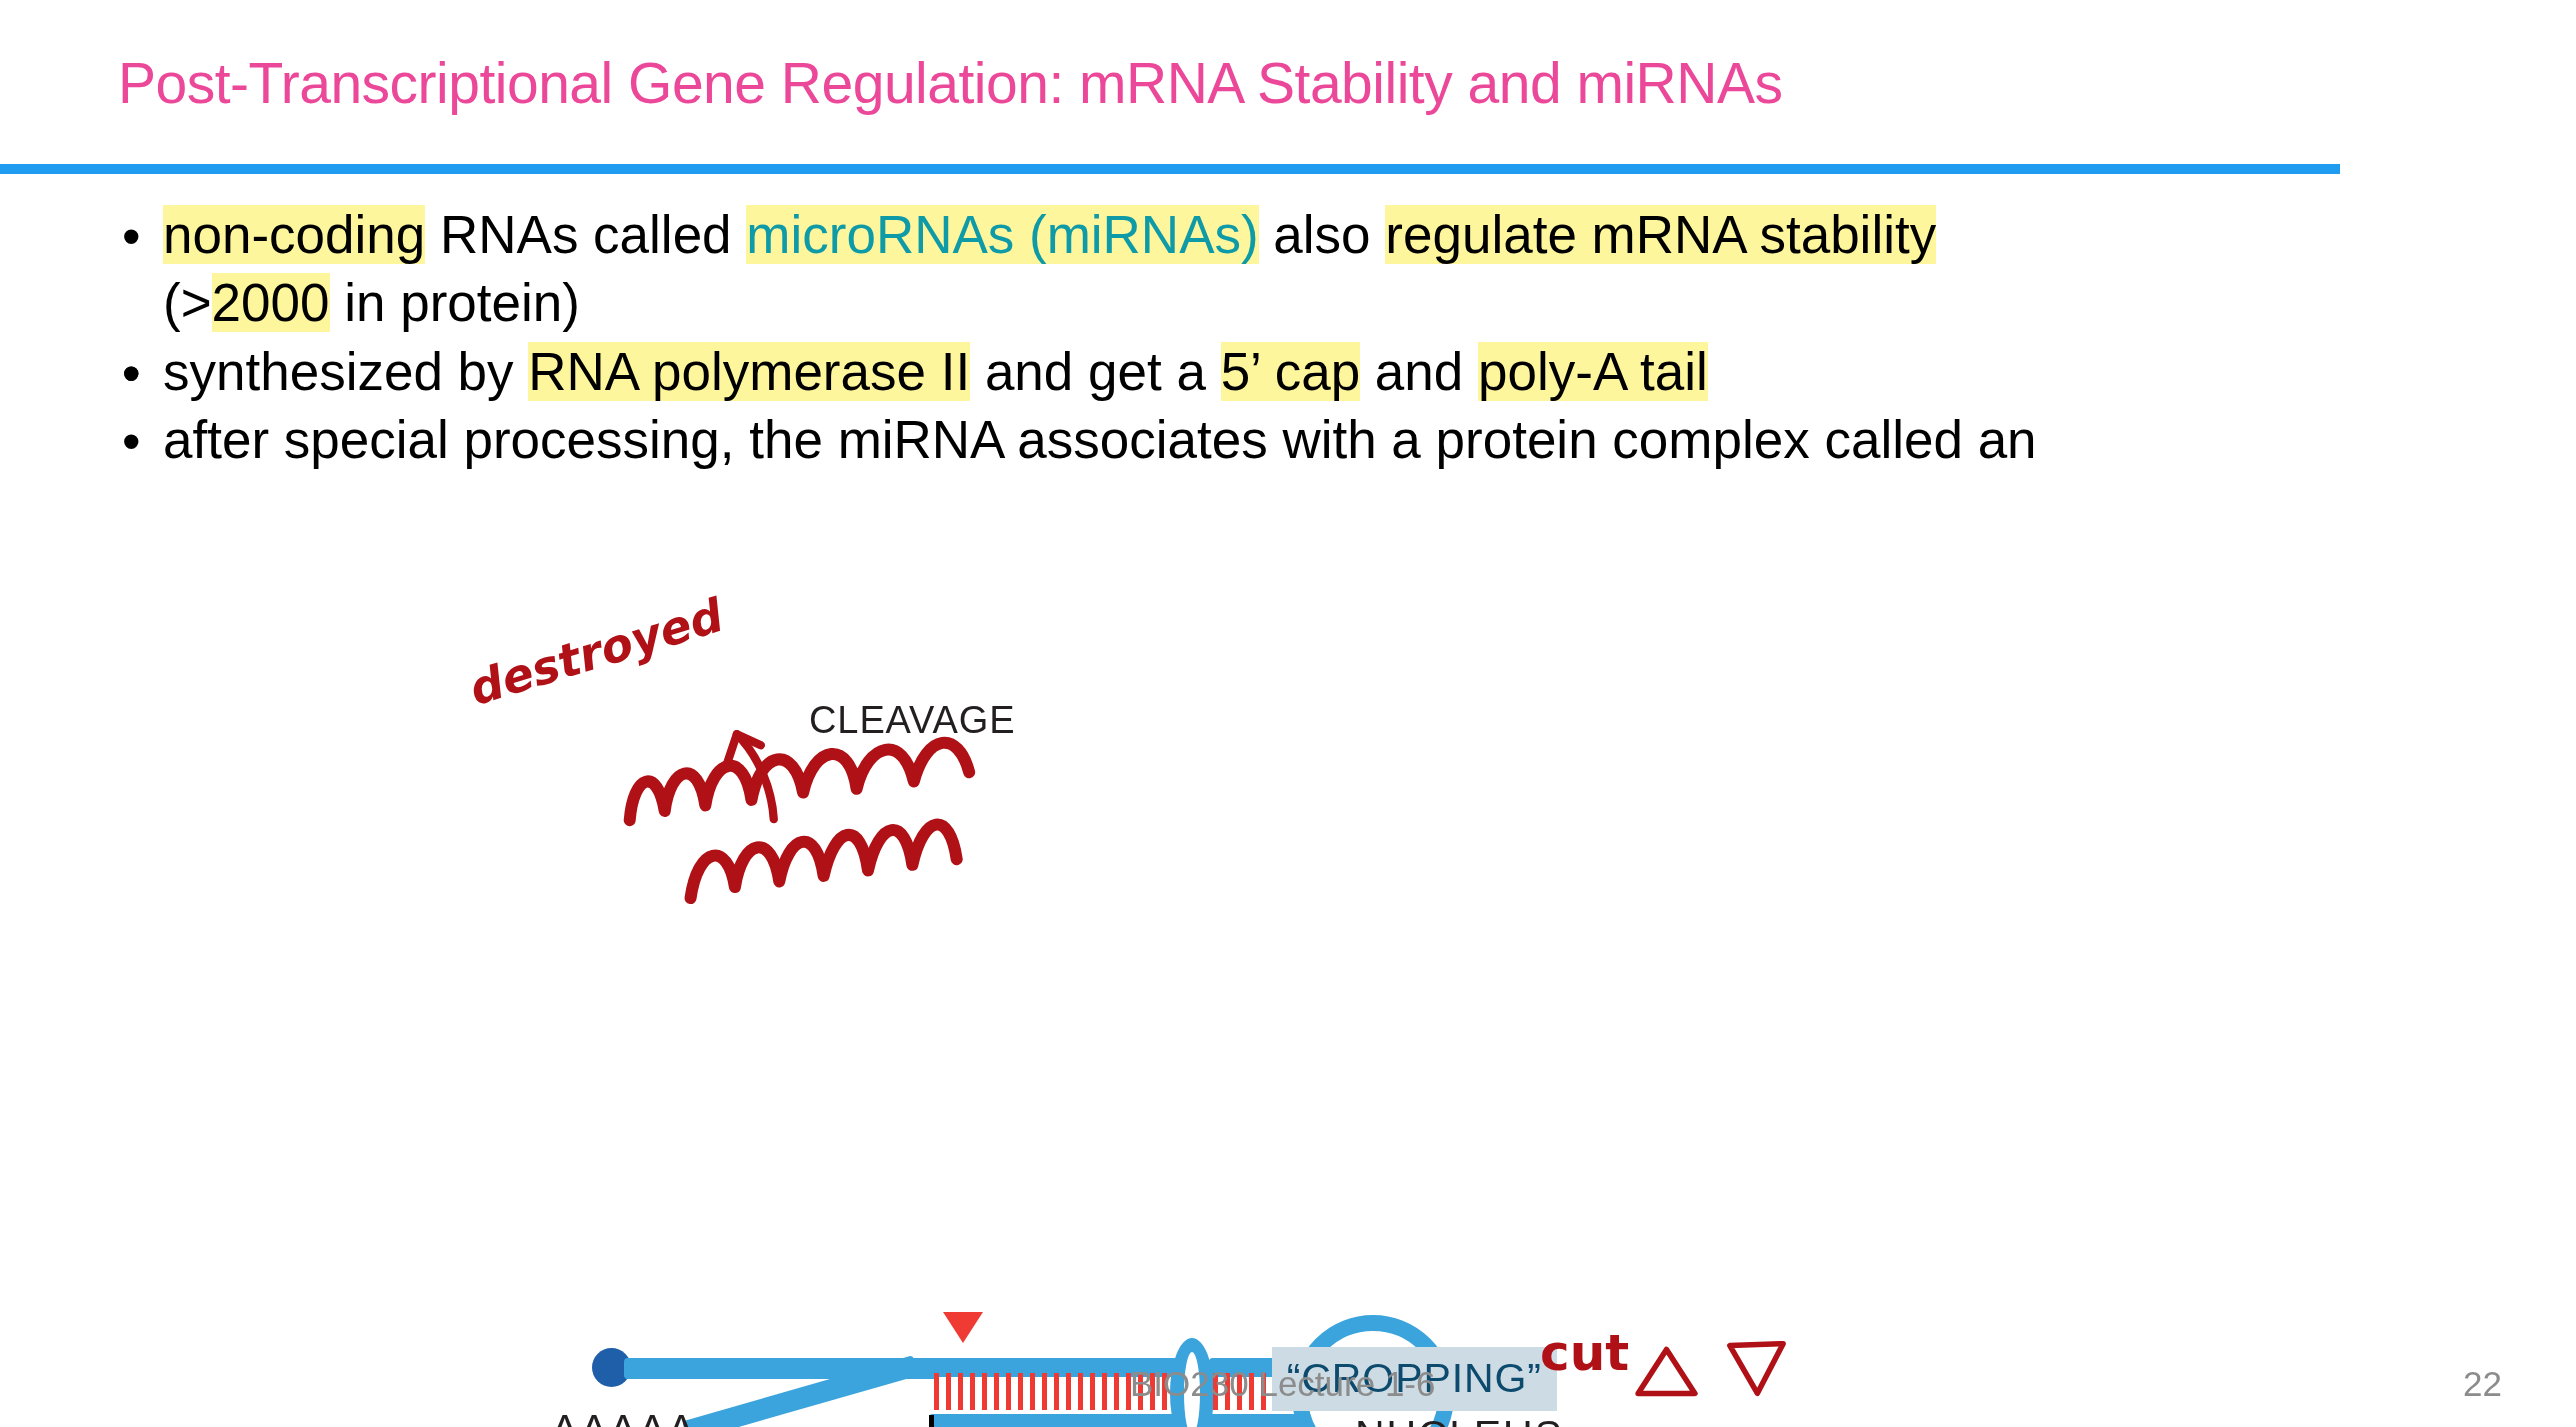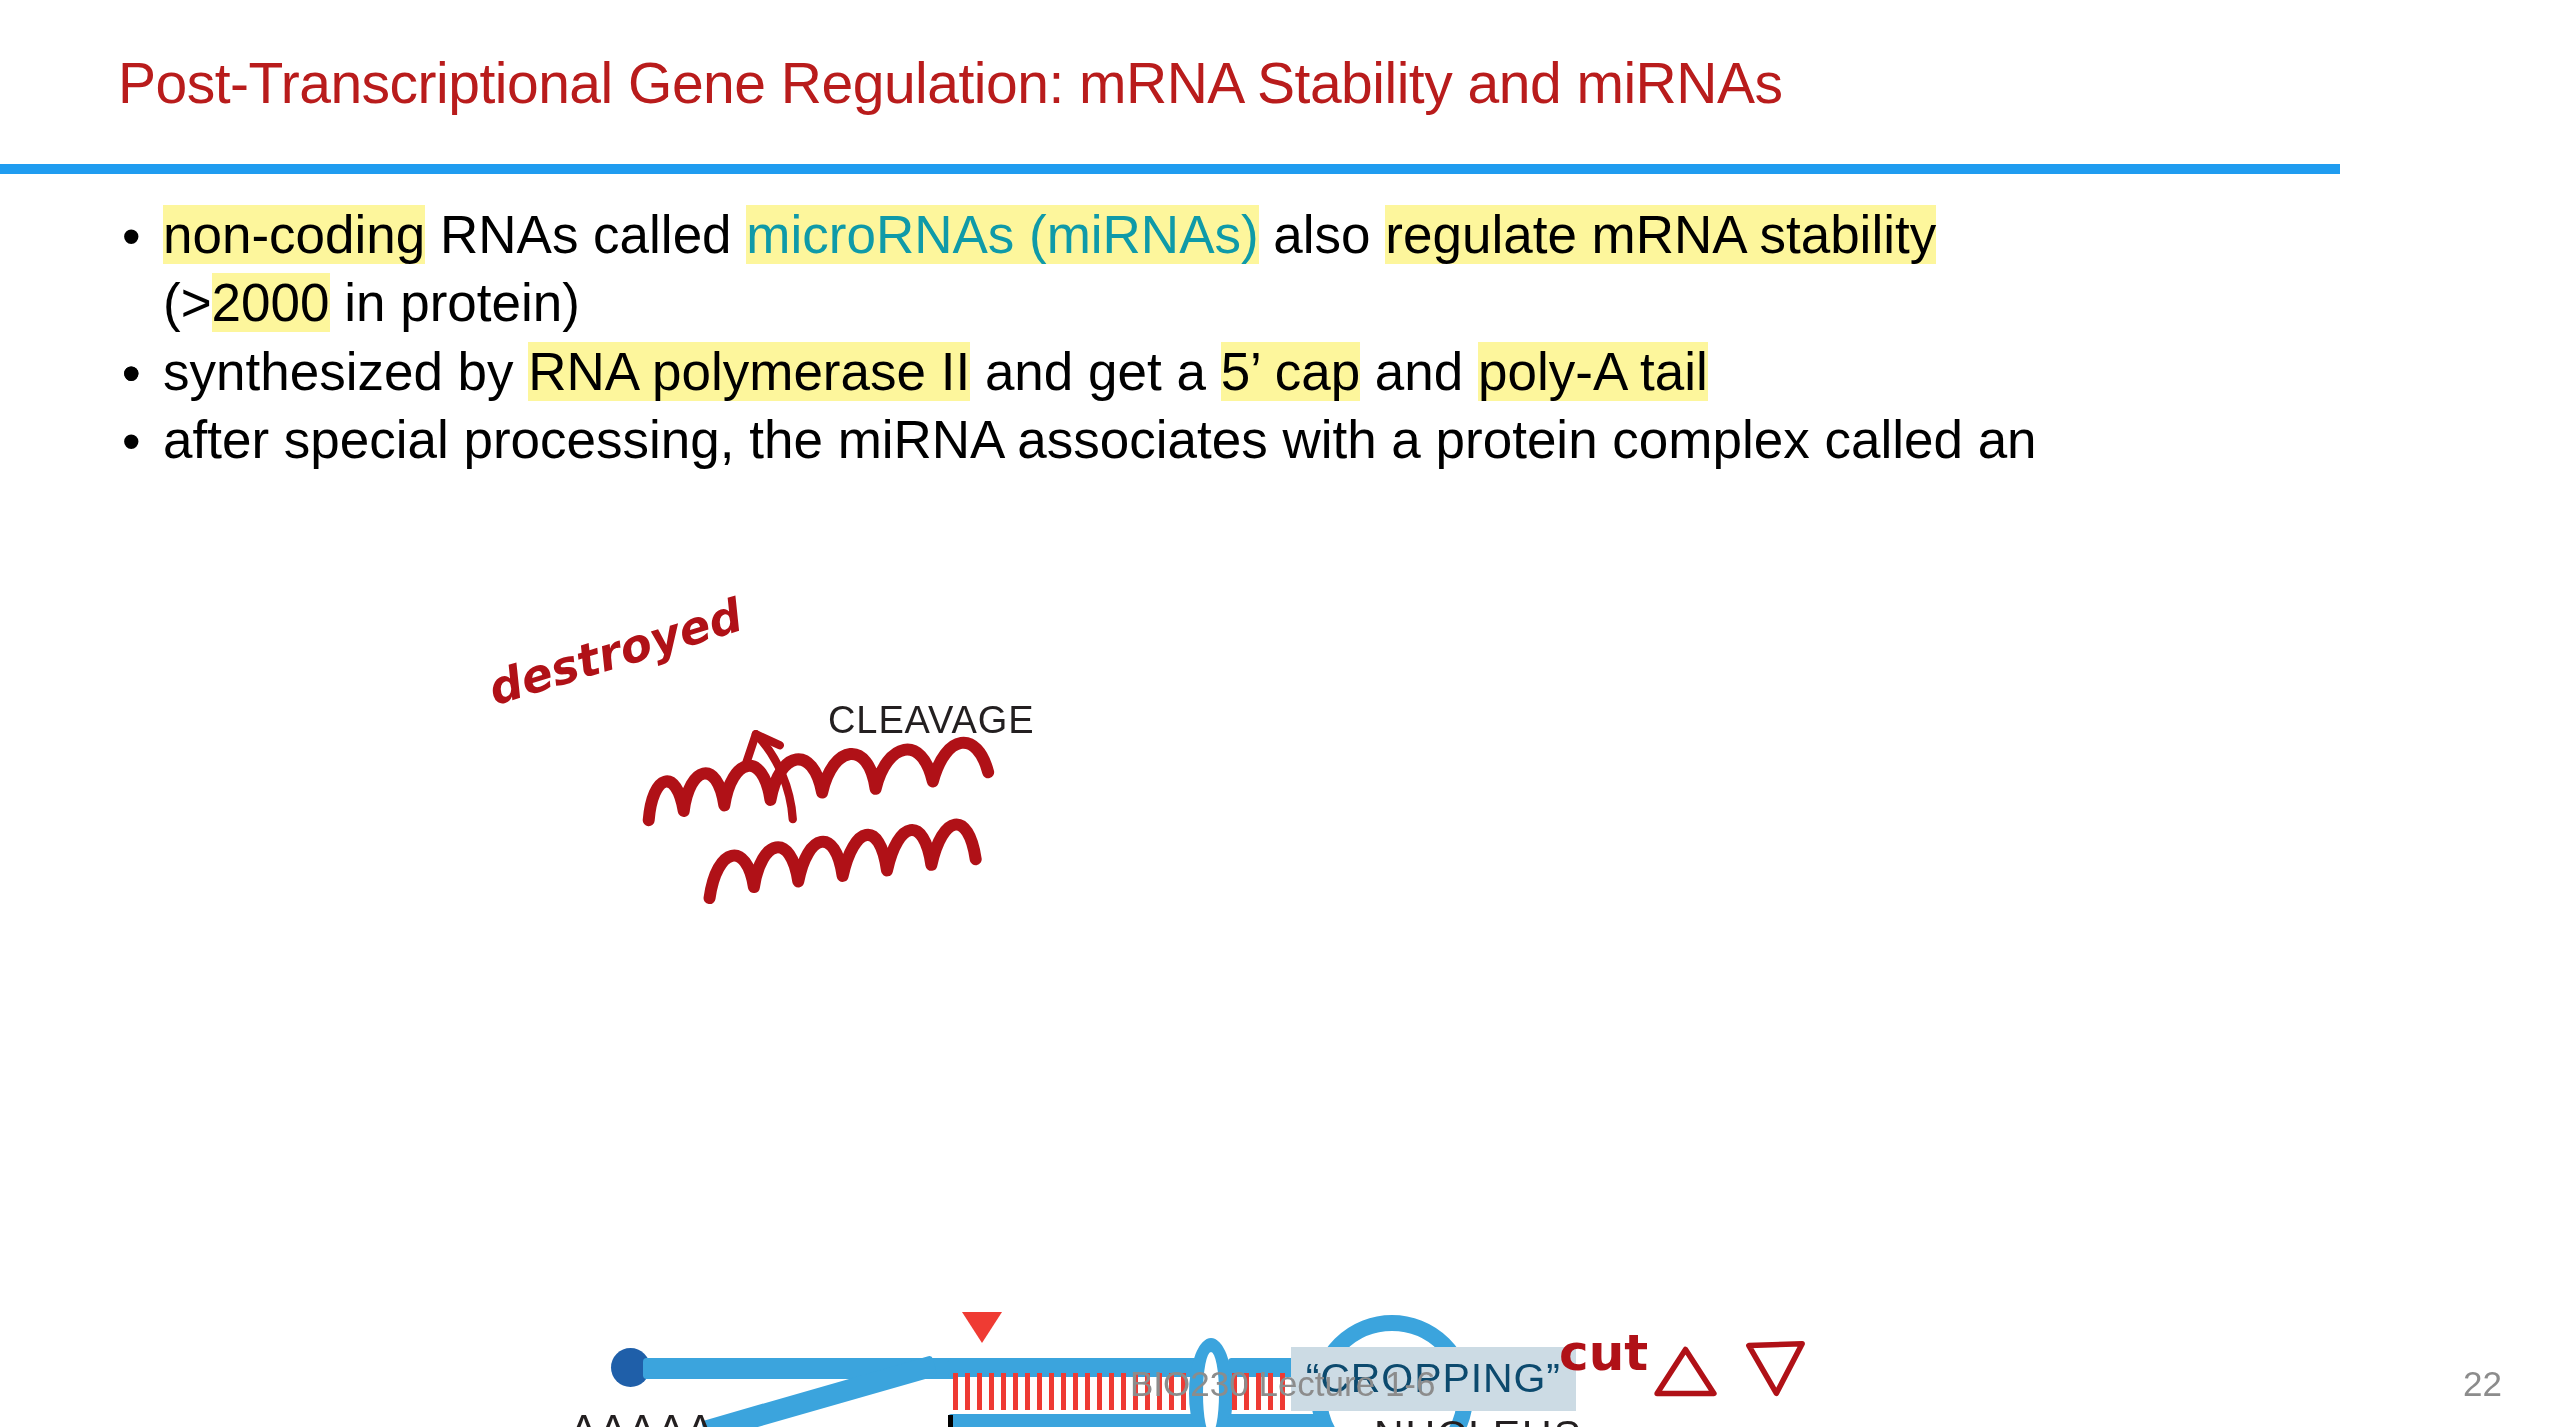--- a/index.html
+++ b/index.html
@@ -6,42 +6,42 @@
   body{
     width:2576px;height:1428px;position:relative;overflow:hidden;
     font-family:"Liberation Sans",sans-serif;
     -webkit-font-smoothing:antialiased;
   }
   .slide{position:absolute;inset:0;background:#fff;}
 
   
   #title{
     position:absolute;left:118px;top:52px;width:2234px;
-    font-size:57px;font-weight:400;color:#b91c1c;line-height:1.1;
+    font-size:57px;font-weight:400;color:#ec4899;line-height:1.1;
     letter-spacing:-0.5px;white-space:nowrap;
   }
   #title-rule{
     position:absolute;left:0px;top:164px;width:2340px;height:10.2px;
     background:#1f9cf0;
   }
 
   
   #bullets{
     position:absolute;left:109px;top:201px;width:2400px;
     font-size:53px;color:#000;line-height:1.29;
   }
   .bullet{display:block;position:relative;padding-left:54px;}
   .bullet .dot{
     position:absolute;left:13px;top:0.04em;font-size:53px;line-height:1.29;color:#000;
   }
   .hl{background:#fdf69c;}
   .teal{color:#0f9aa8;}
 
   
-  #diagram{position:absolute;left:0;top:609px;width:2555px;height:775px;margin-left:19px;}
+  #diagram{position:absolute;left:0;top:609px;width:2555px;height:775px;}
   .dlabel{
     position:absolute;font-family:"Liberation Sans",sans-serif;
     color:#231f20;white-space:nowrap;
   }
   .boxlabel{
     position:absolute;background:#ccdbe4;color:#0c4a6e;
     font-size:41px;letter-spacing:0.9px;padding:8.3px 14.8px;white-space:nowrap;
   }
 
   

